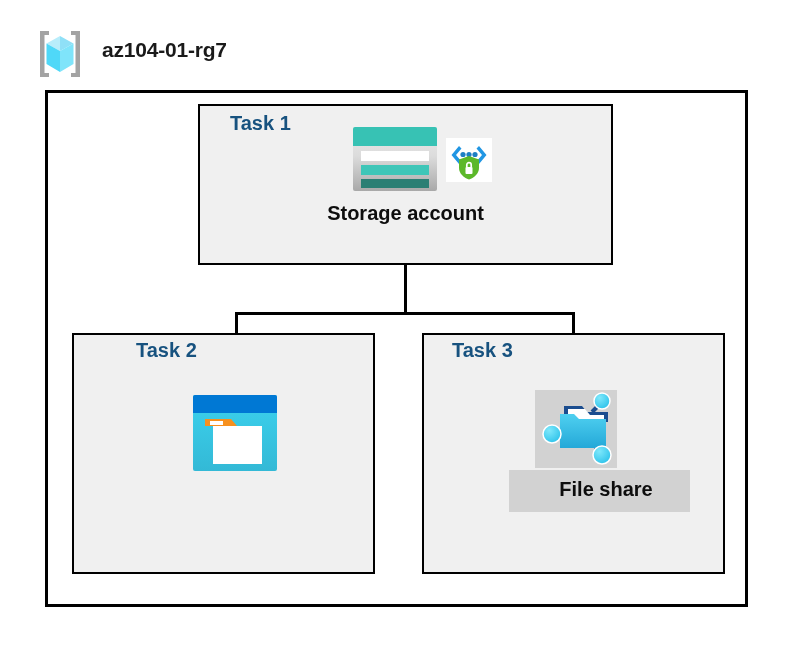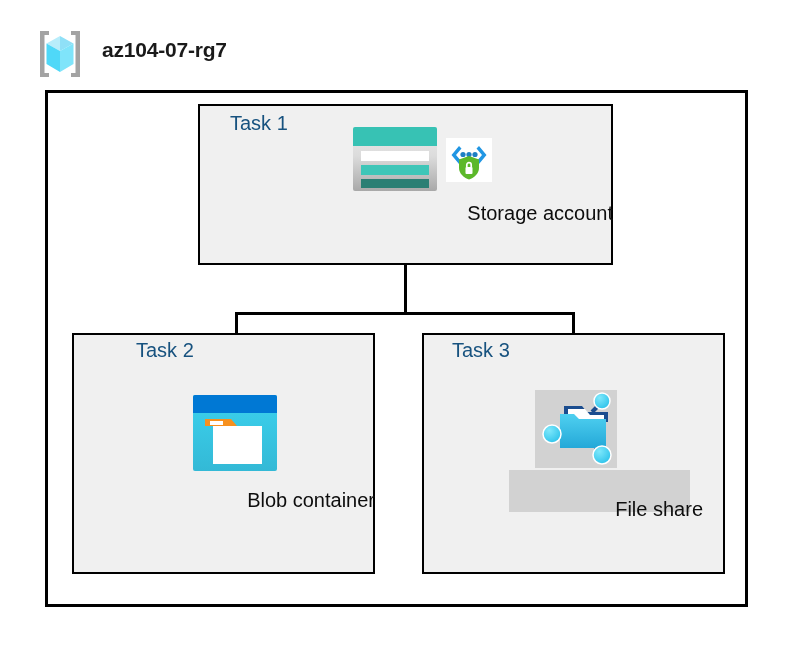--- a/index.html
+++ b/index.html
@@ -31,31 +31,31 @@
     box-sizing:border-box;
   }
   .tbox{
     position:absolute;
     background:#f0f0f0;
     border:2.5px solid #000000;
     box-sizing:border-box;
   }
   .task-label{
     position:absolute;
-    font-size:20px;font-weight:normal;
+    font-size:20px;font-weight:bold;
     color:#17527f;
     white-space:nowrap;
     letter-spacing:0px;
   }
   .node-label{
     position:absolute;
-    font-size:20px;font-weight:normal;
+    font-size:20px;font-weight:bold;
     color:#0d0d0d;
     white-space:nowrap;
-    text-align:right;
+    text-align:center;
   }
   .hl{position:absolute;background:#d2d2d2;}
 
   
   .vline{position:absolute;background:#000000;width:3px;}
   .hline{position:absolute;background:#000000;height:3px;}
 
   
   .icon{position:absolute;}
   svg{display:block;}
@@ -77,21 +77,21 @@
         <path d="M28 8 L14.5 15.5 L28 23 L28 8 Z" fill="#b8edfb"></path>
 
         <path d="M28 8 L41.5 15.5 L28 23 L28 8 Z" fill="#8fe0f7"></path>
 
         <path d="M14.5 15.5 L14.5 36 L28 44 L28 23 Z" fill="#4fd8f8"></path>
 
         <path d="M41.5 15.5 L41.5 36 L28 44 L28 23 Z" fill="#7fe4fa"></path>
       </svg>
     </div>
 
-    <div class="hdr-title">az104-07-rg7</div>
+    <div class="hdr-title">az104-01-rg7</div>
   </div>
 
   <div class="obox" style="left:45px;top:90px;width:703px;height:517px;"></div>
 
   <div class="vline" style="left:404px;top:264px;height:51px;"></div>
   <div class="hline" style="left:235px;top:312px;width:340px;"></div>
   <div class="vline" style="left:235px;top:312px;height:78px;"></div>
   <div class="vline" style="left:572px;top:312px;height:80px;"></div>
 
   <div class="tbox" style="left:198px;top:104px;width:415px;height:161px;"></div>
@@ -154,21 +154,20 @@
       <rect x="1" y="1" width="84" height="17" rx="2" fill="#0078d4"></rect>
       <rect x="1" y="12" width="84" height="7" fill="#0078d4"></rect>
 
       <rect x="21" y="32" width="49" height="38" fill="#ffffff"></rect>
 
       <path d="M13 25 L39 25 L45 32 L13 32 Z" fill="#f7901e"></path>
       <rect x="18" y="27" width="13" height="4" fill="#ffffff"></rect>
     </svg>
   </div>
 
-  <div class="node-label" style="left:72px;top:489px;width:303px;">Blob container</div>
 
   <div class="tbox" style="left:422px;top:333px;width:303px;height:241px;"></div>
 
   <div class="task-label" style="left:452px;top:339px;">Task 3</div>
 
   <div class="hl" style="left:535px;top:390px;width:82px;height:78px;"></div>
 
   <div class="hl" style="left:509px;top:470px;width:181px;height:42px;"></div>
 
   <div class="icon" style="left:538px;top:392px;">
@@ -193,15 +192,15 @@
       <path d="M30 17 L47 17 L52 23 L66 23 L66 28 L30 28 Z" fill="#ffffff"></path>
 
       <path d="M22 22 L36 22 L41 27 L68 27 L68 56 L22 56 Z" fill="url(#folderfront)"></path>
 
       <circle cx="14" cy="42" r="9" fill="url(#nodec)" stroke="#ffffff" stroke-width="1.5"></circle>
       <circle cx="64" cy="63" r="9" fill="url(#nodec)" stroke="#ffffff" stroke-width="1.5"></circle>
       <circle cx="64" cy="9" r="8" fill="url(#nodec)" stroke="#ffffff" stroke-width="1.5"></circle>
     </svg>
   </div>
 
-  <div class="node-label" style="left:509px;top:478px;width:194px;margin-top:20px;">File share</div>
+  <div class="node-label" style="left:509px;top:478px;width:194px;">File share</div>
 
 </div>
 
 </body></html>

